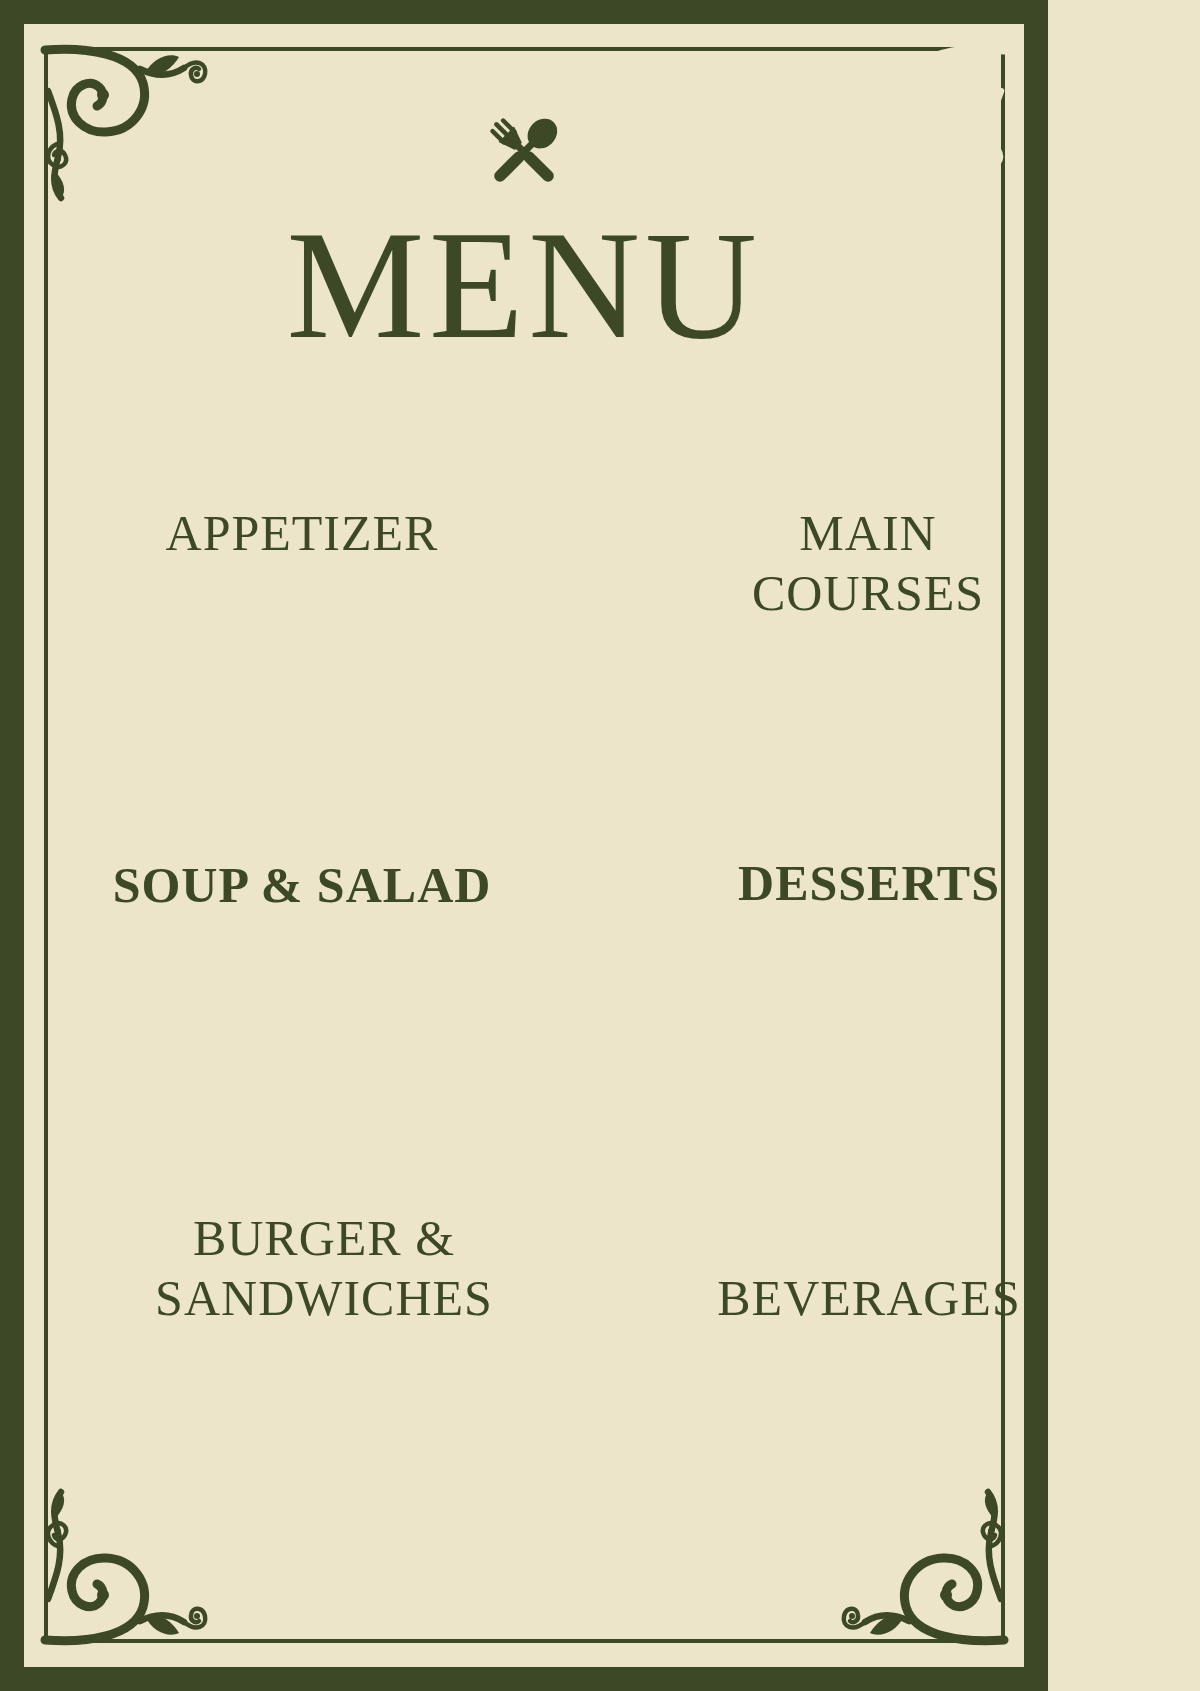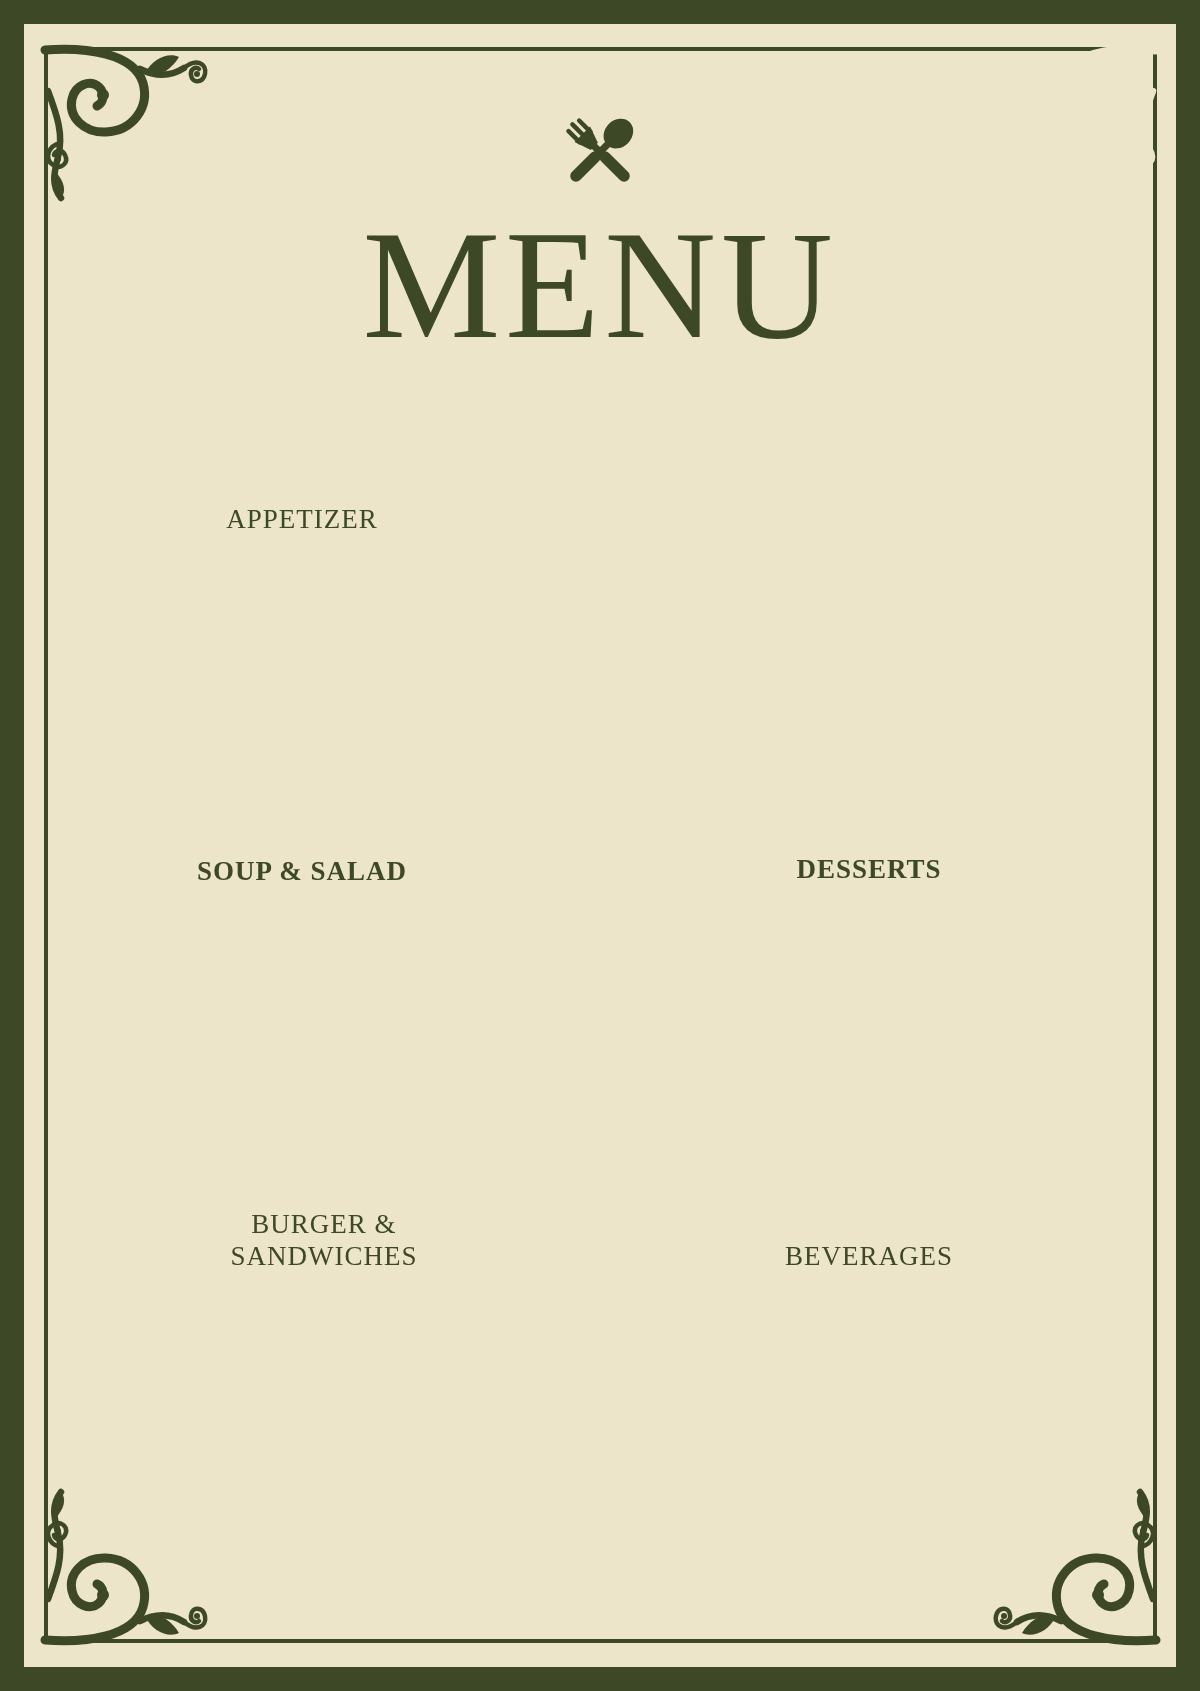--- a/index.html
+++ b/index.html
@@ -2,21 +2,21 @@
 <html><head>
 <meta charset="utf-8">
 <style>
   :root{
     --green:#3C4826;
     --cream:#ECE5C9;
   }
   html,body{margin:0;padding:0;background:var(--cream);}
   .page{
     position:relative;
-    width:1200px;height:1691px;
+    width:1048px;height:1691px;
     box-sizing:border-box;
     background:var(--cream);
     border:24px solid var(--green);
     overflow:hidden;
     font-family:"Liberation Serif","DejaVu Serif",serif;
     color:var(--green);
   }
   
   .frame{
     position:absolute;
@@ -49,33 +49,33 @@
     transform:translateX(-50%);
     font-size:155px;
     line-height:1;
     letter-spacing:0.03em;
     white-space:nowrap;
     z-index:3;
   }
   .section-label{
     position:absolute;
     transform:translateX(-50%);
-    font-size:27px;
+    font-size:50px;
     line-height:1.2;
     letter-spacing:1px;
     text-align:center;
     white-space:pre-line;
     z-index:3;
   }
   .sec-appetizer        {left:278px;top:479px;}
   .sec-main-courses     {left:844px;top:479px;}
   .sec-soup-salad       {left:278px;top:831px;font-weight:bold;}
   .sec-desserts         {left:845px;top:829px;font-weight:bold;}
   .sec-burger-sandwiches{left:279px;top:1184px;margin-left:21px;}
-  .sec-beverages        {left:845px;top:1216px;}
+  .sec-beverages        {left:845px;top:1244px;}
 </style>
 </head>
 <body>
 
 <div class="page">
 
   <div class="frame"></div>
 
   <div class="flourish tl">
     <svg viewBox="0 0 165 165" xmlns="http://www.w3.org/2000/svg">
@@ -162,20 +162,21 @@
         <line x1="45" y1="32" x2="45" y2="53" stroke-width="7"></line>
         <line x1="45" y1="52" x2="45" y2="79" stroke-width="11.5"></line>
       </g>
     </svg>
   </div>
 
   <div class="menu-title">MENU</div>
 
   <div class="section-label sec-appetizer">APPETIZER</div>
 
+  <div class="section-label sec-main-courses">MAIN COURSES</div>
 
   <div class="section-label sec-soup-salad">SOUP &amp; SALAD</div>
 
   <div class="section-label sec-desserts">DESSERTS</div>
 
   <div class="section-label sec-burger-sandwiches">BURGER &amp;
 SANDWICHES</div>
 
   <div class="section-label sec-beverages">BEVERAGES</div>
 

